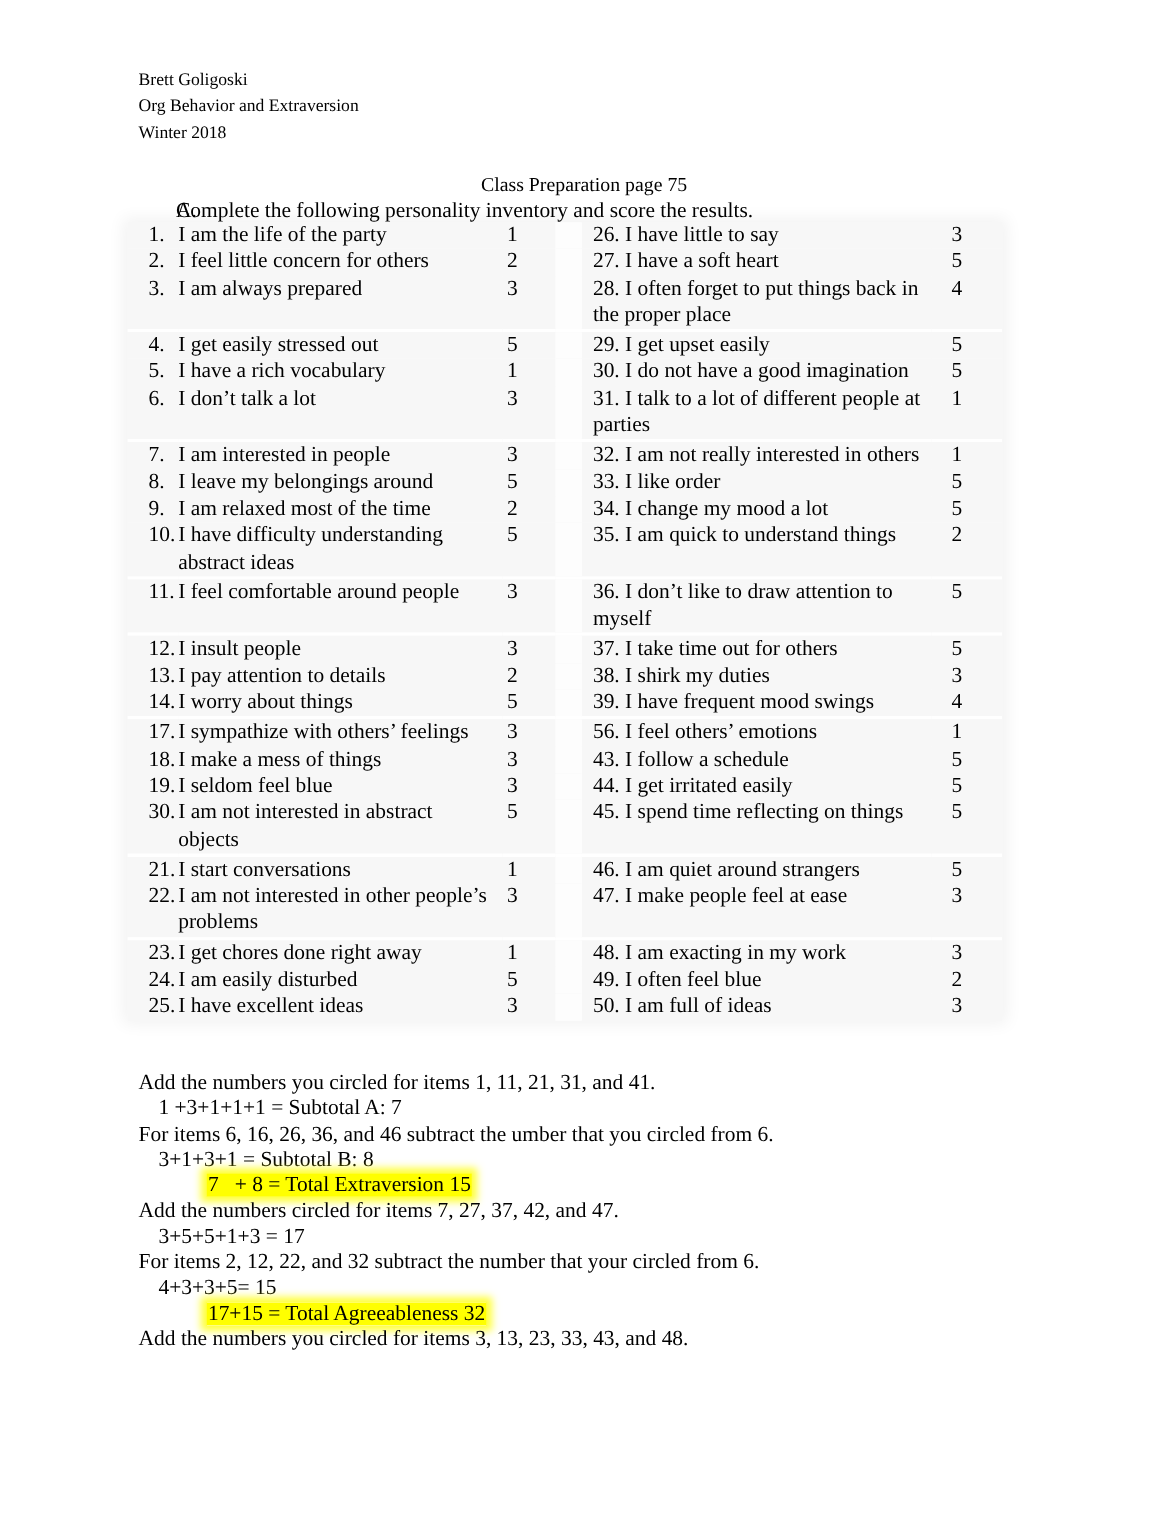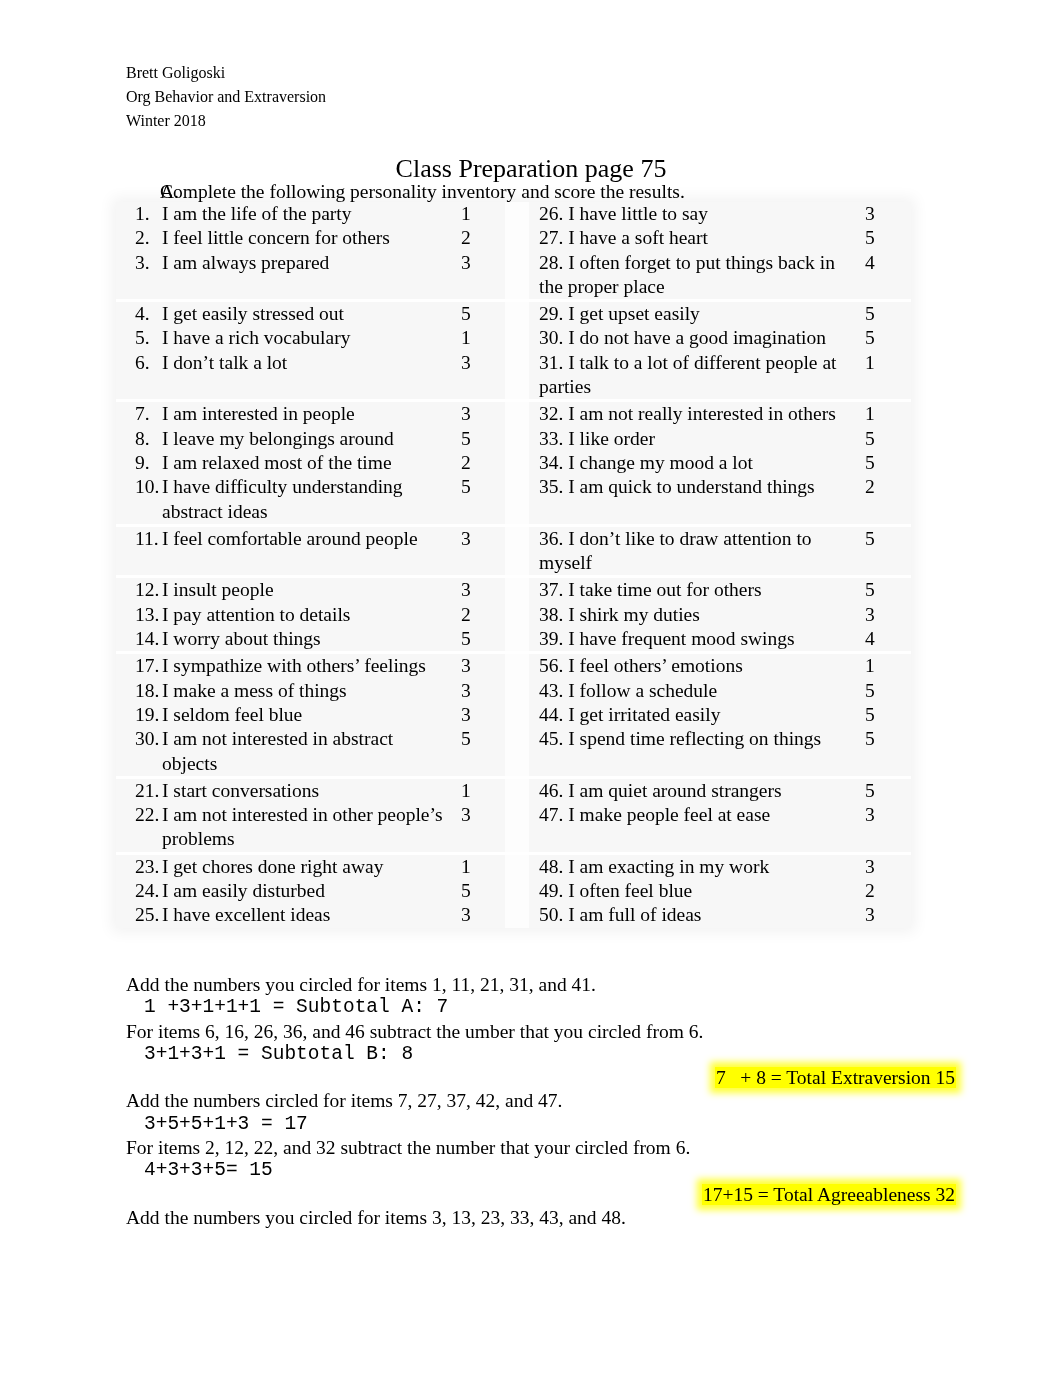--- a/index.html
+++ b/index.html
@@ -34,21 +34,21 @@
   }
   .header div { white-space: nowrap; }
 
   
   .doc-title {
     position: absolute;
     left: 126px;
     top: 157px;
     width: 810px;
     text-align: center;
-    font-size: 26px;
+    font-size: 18px;
     line-height: 23px;
   }
 
   
   .instruction {
     position: absolute;
     left: 126px;
     top: 180px;
     width: 810px;
     font-size: 19.5px;
@@ -128,22 +128,22 @@
   
   .scoring {
     position: absolute;
     left: 126px;
     top: 973px;
     width: 830px;
     font-size: 19.5px;
     line-height: 23.3px;
   }
   .scoring .ln { white-space: pre; }
-  .scoring .indent1 { padding-left: 18px; font-family: Liberation Mono, monospace; }
-  .scoring .indent2 { padding-left: 62px; text-align: right; }
+  .scoring .indent1 { padding-left: 18px; }
+  .scoring .indent2 { padding-left: 62px; }
   .hl {
     background: #ffff00;
     box-shadow: 0 0 7px 5px rgba(255,255,0,0.78);
     padding: 0 1px;
   }
 </style>
 </head>
 <body>
 
 <div class="page">

